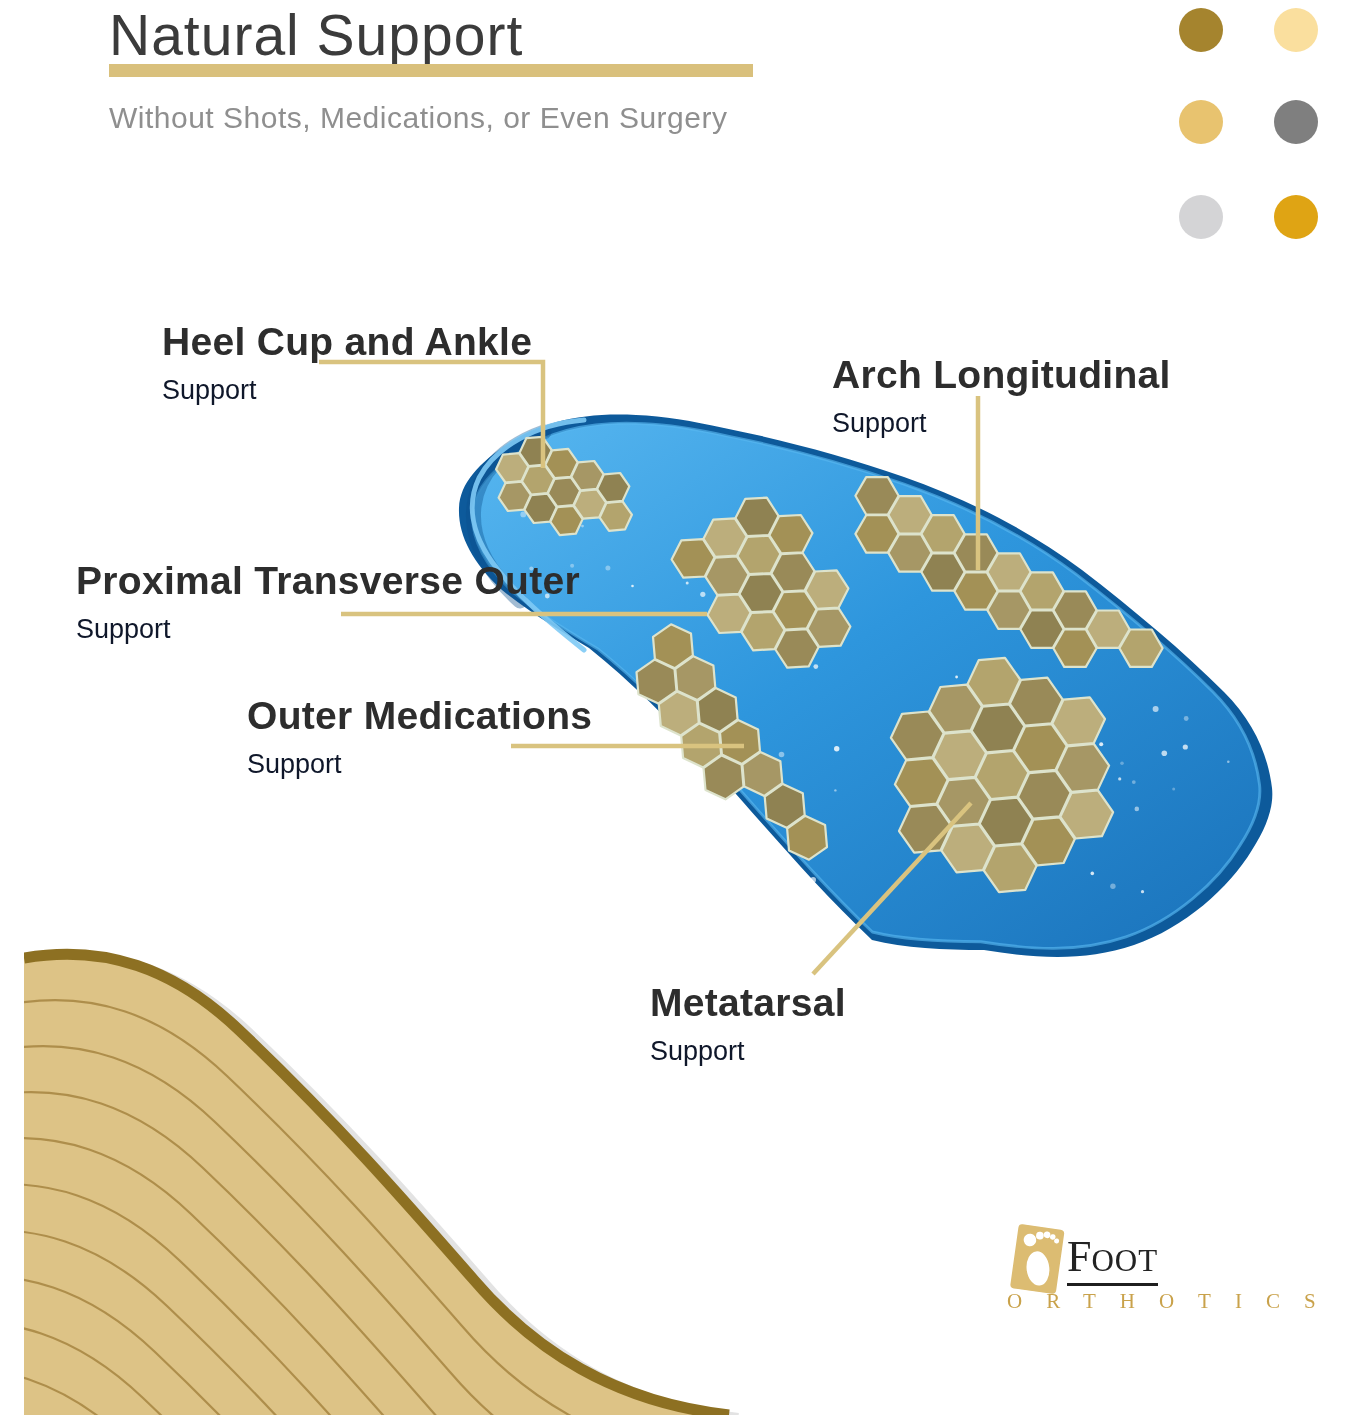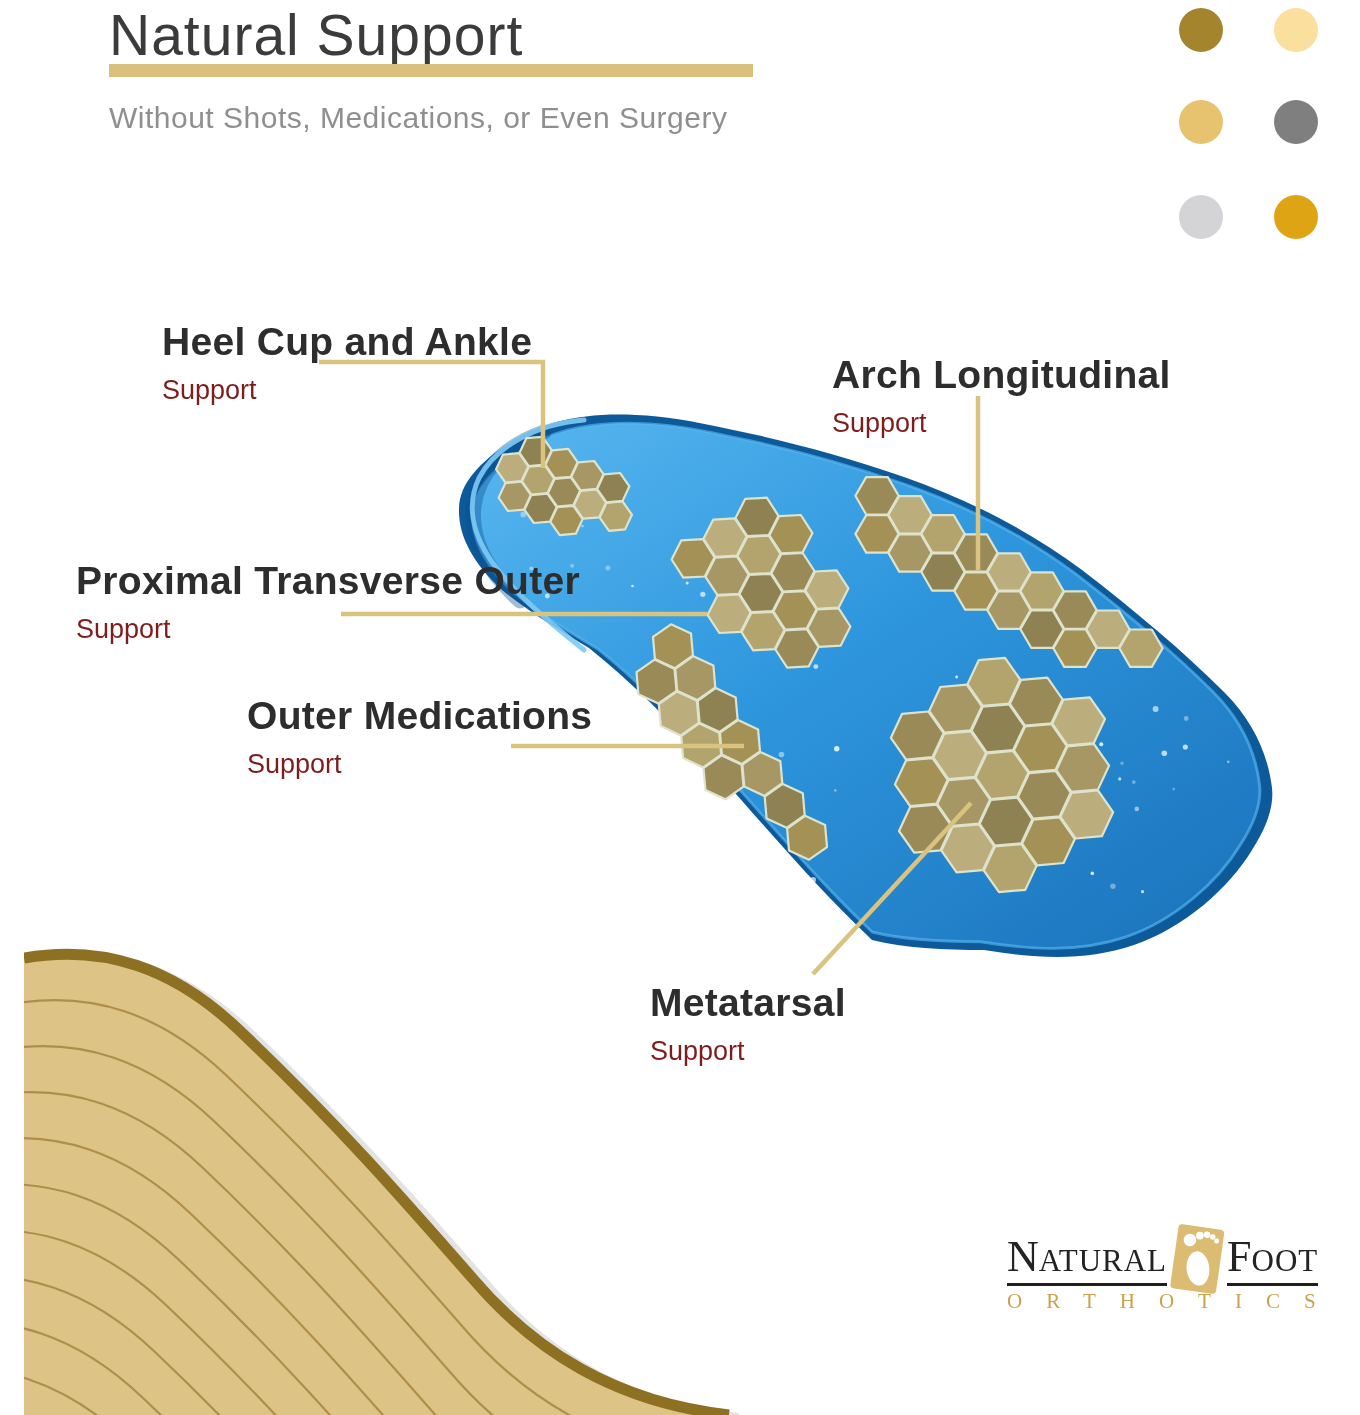--- a/index.html
+++ b/index.html
@@ -24,21 +24,21 @@
 
   
   .dot{position:absolute;width:44px;height:44px;border-radius:50%;}
   .dot-1{left:1155px;top:8px;}   .dot-2{left:1250px;top:8px;}
   .dot-3{left:1155px;top:100px;} .dot-4{left:1250px;top:100px;}
   .dot-5{left:1155px;top:195px;} .dot-6{left:1250px;top:195px;}
 
   
   .label{position:absolute;}
   .label-title{font-size:39px;font-weight:700;color:#2d2d2d;letter-spacing:.3px;}
-  .label-sub{font-size:27px;color:#7f1d1d;margin-top:11px;}
+  .label-sub{font-size:27px;color:#0f172a;margin-top:11px;}
   .lbl-heel{left:138px;top:320px;}
   .lbl-inner{left:808px;top:353px;}
   .lbl-proximal{left:52px;top:559px;}
   .lbl-outer{left:223px;top:694px;}
   .lbl-meta{left:626px;top:981px;}
 
   
   .logo{position:absolute;left:983px;top:1226px;width:366px;}
   .logo-row{display:flex;align-items:flex-end;}
   .logo-word{
@@ -304,21 +304,20 @@
     <div class="label-title">Outer Medications</div>
     <div class="label-sub">Support</div>
   </div>
   <div class="label lbl-meta">
     <div class="label-title">Metatarsal</div>
     <div class="label-sub">Support</div>
   </div>
 
   <div class="logo">
     <div class="logo-row">
-      <span class="logo-word"><span class="cap">N</span><span class="rest">ATURAL</span></span>
       <span class="logo-badge">
         <svg width="48" height="66" viewBox="0 0 36 50">
           <rect x="0.5" y="0.5" width="35" height="49" rx="3" fill="#dcbc72"></rect>
           <ellipse cx="19.5" cy="32" rx="8.6" ry="13" fill="#ffffff" transform="rotate(-14 19.5 32)"></ellipse>
           <circle cx="10.5" cy="11.5" r="4.8" fill="#ffffff"></circle>
           <circle cx="17.5" cy="7.2" r="2.9" fill="#ffffff"></circle>
           <circle cx="22.8" cy="5.8" r="2.5" fill="#ffffff"></circle>
           <circle cx="27.3" cy="6.8" r="2.1" fill="#ffffff"></circle>
           <circle cx="30.6" cy="9.4" r="1.9" fill="#ffffff"></circle>
         </svg>

